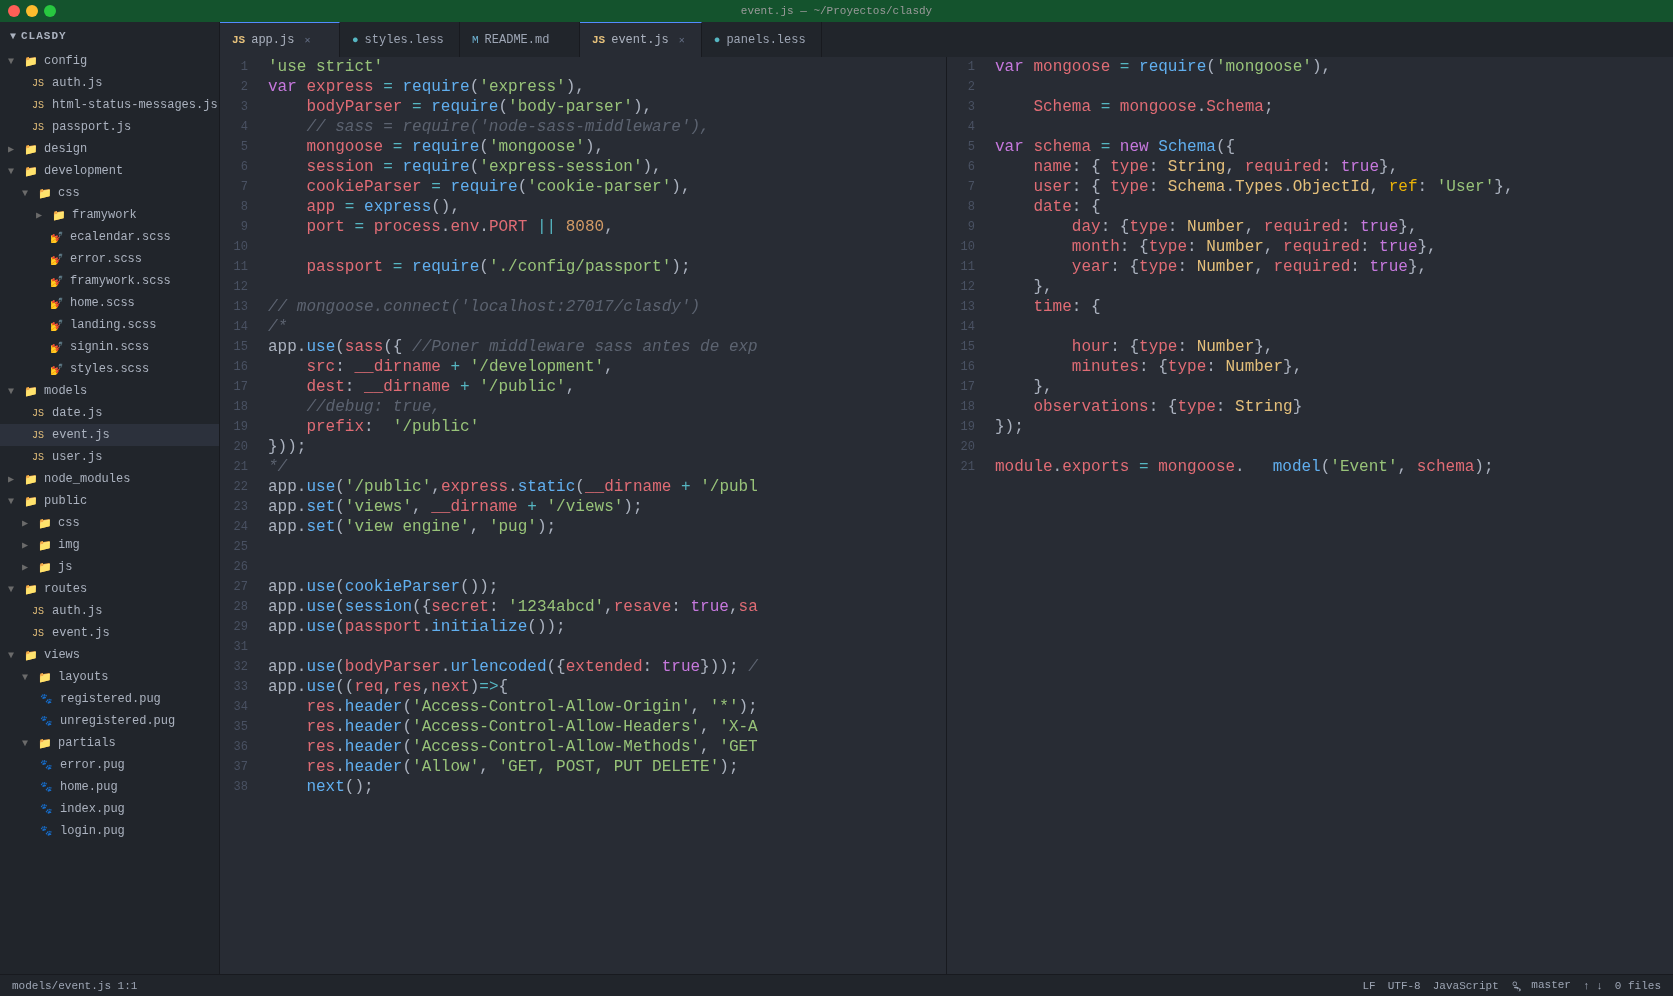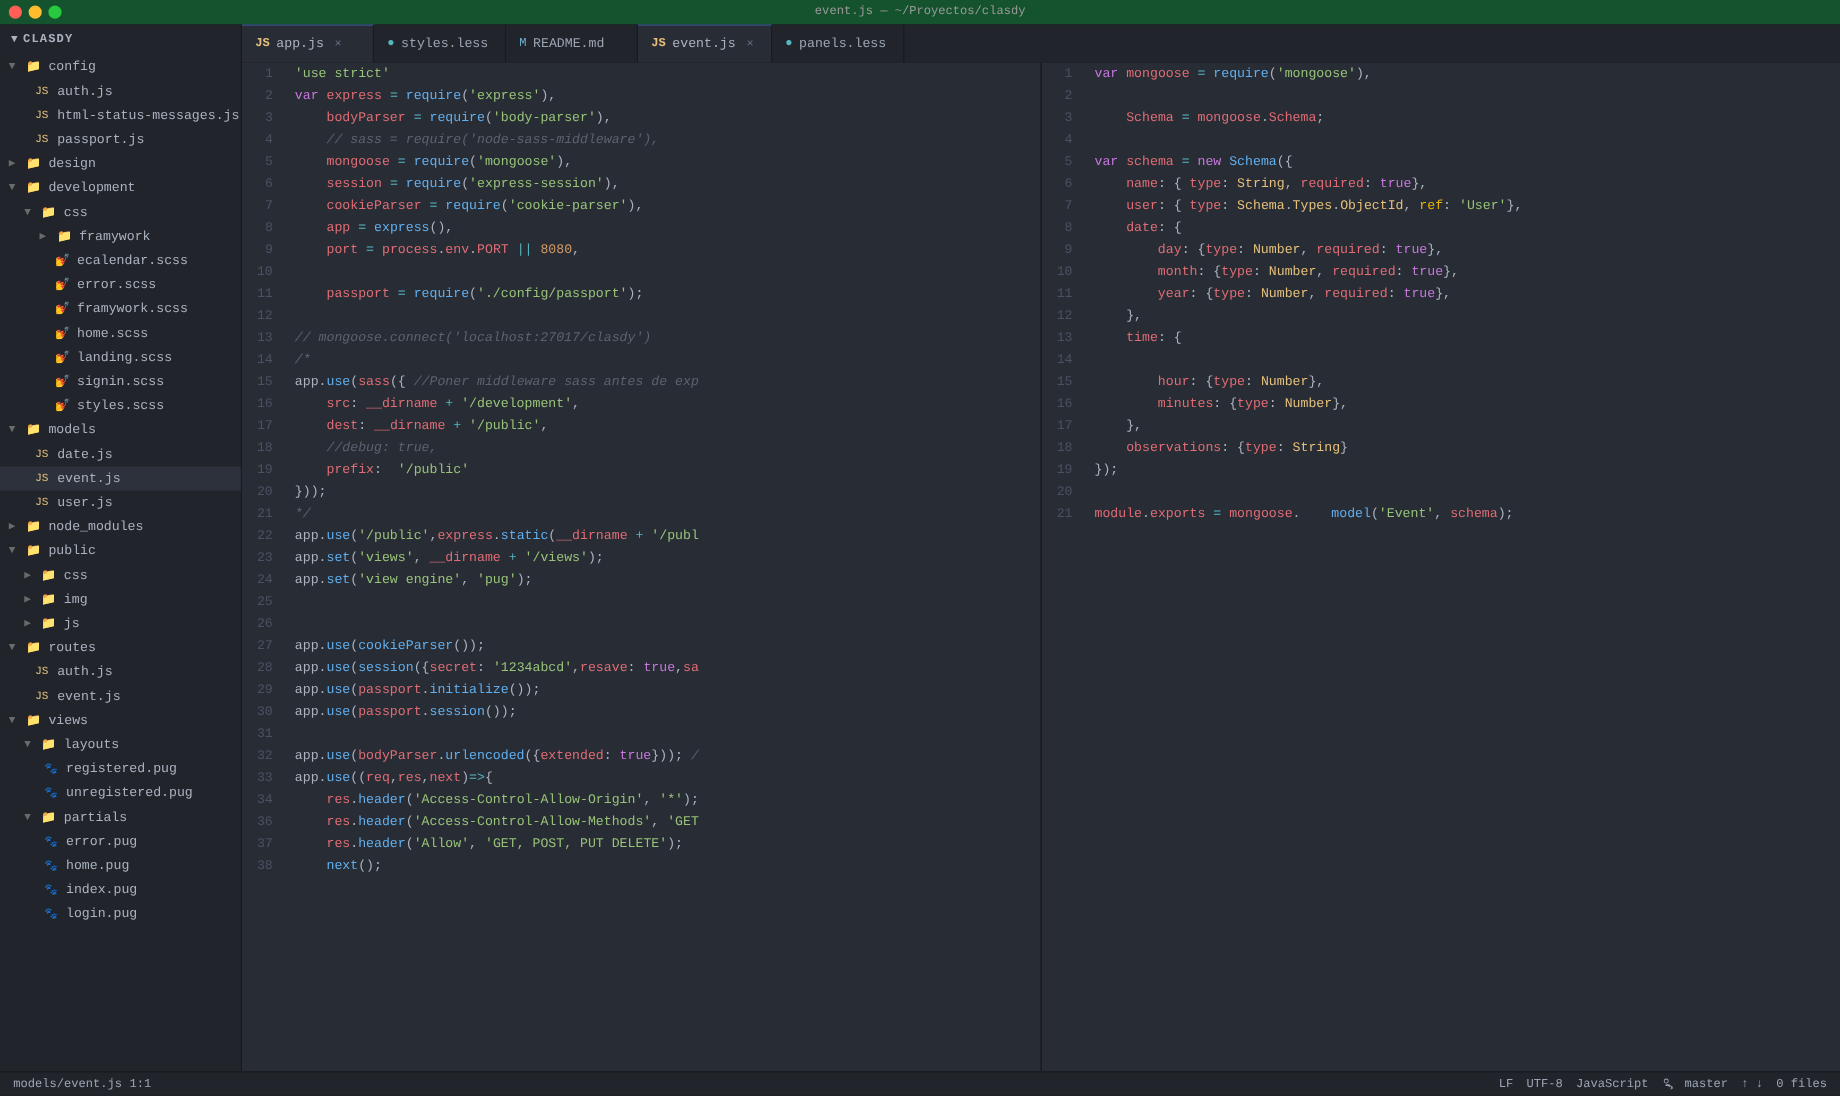--- a/index.html
+++ b/index.html
@@ -171,21 +171,21 @@
       text-align: right;
       padding: 0 12px 0 8px;
       user-select: none;
       width: 40px;
       font-size: 12px;
       line-height: 20px;
       vertical-align: top;
     }
     .line-code {
       padding: 0 8px;
-      font-size: 12px;
+      font-size: 16px;
       line-height: 20px;
       white-space: pre;
       vertical-align: top;
       color: #abb2bf;
     }
     
     .kw { color: #c678dd; }
     .str { color: #98c379; }
     .num { color: #d19a66; }
     .op { color: #56b6c2; }
@@ -537,38 +537,38 @@
                 </tr>
             <tr>
                   <td class="line-num">28</td>
                   <td class="line-code"><span style="color:#abb2bf;">app</span>.<span style="color:#61afef;">use</span>(<span style="color:#61afef;">session</span>({<span style="color:#e06c75;">secret</span>: <span class="str">'1234abcd'</span>,<span style="color:#e06c75;">resave</span>: <span class="kw">true</span>,<span style="color:#e06c75;">sa</span></td>
                 </tr>
             <tr>
                   <td class="line-num">29</td>
                   <td class="line-code"><span style="color:#abb2bf;">app</span>.<span style="color:#61afef;">use</span>(<span style="color:#e06c75;">passport</span>.<span style="color:#61afef;">initialize</span>());</td>
                 </tr>
             <tr>
-                  <td class="line-num">30</td>
-                  <td class="line-code"><span style="color:#abb2bf;">app</span>.<span style="color:#61afef;">use</span>(<span style="color:#e06c75;">passport</span>.<span style="color:#61afef;">session</span>());</td>
-                </tr>
-            <tr>
                   <td class="line-num">31</td>
                   <td class="line-code"></td>
                 </tr>
             <tr>
                   <td class="line-num">32</td>
                   <td class="line-code"><span style="color:#abb2bf;">app</span>.<span style="color:#61afef;">use</span>(<span style="color:#e06c75;">bodyParser</span>.<span style="color:#61afef;">urlencoded</span>({<span style="color:#e06c75;">extended</span>: <span class="kw">true</span>})); <span class="comment">/</span></td>
                 </tr>
             <tr>
                   <td class="line-num">33</td>
                   <td class="line-code"><span style="color:#abb2bf;">app</span>.<span style="color:#61afef;">use</span>((<span style="color:#e06c75;">req</span>,<span style="color:#e06c75;">res</span>,<span style="color:#e06c75;">next</span>)<span style="color:#56b6c2;">=&gt;</span>{</td>
                 </tr>
             <tr>
                   <td class="line-num">34</td>
                   <td class="line-code">    <span style="color:#e06c75;">res</span>.<span style="color:#61afef;">header</span>(<span class="str">'Access-Control-Allow-Origin'</span>, <span class="str">'*'</span>);</td>
+                </tr>
+            <tr>
+                  <td class="line-num">35</td>
+                  <td class="line-code">    <span style="color:#e06c75;">res</span>.<span style="color:#61afef;">header</span>(<span class="str">'Access-Control-Allow-Headers'</span>, <span class="str">'X-A</span></td>
                 </tr>
             <tr>
                   <td class="line-num">36</td>
                   <td class="line-code">    <span style="color:#e06c75;">res</span>.<span style="color:#61afef;">header</span>(<span class="str">'Access-Control-Allow-Methods'</span>, <span class="str">'GET</span></td>
                 </tr>
             <tr>
                   <td class="line-num">37</td>
                   <td class="line-code">    <span style="color:#e06c75;">res</span>.<span style="color:#61afef;">header</span>(<span class="str">'Allow'</span>, <span class="str">'GET, POST, PUT DELETE'</span>);</td>
                 </tr>
             <tr>

